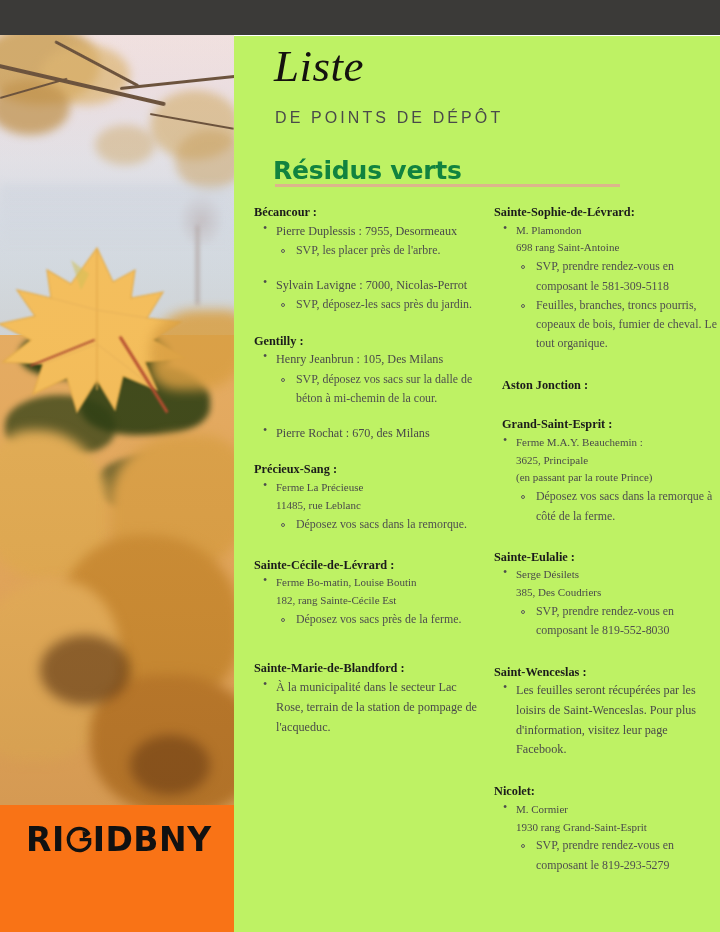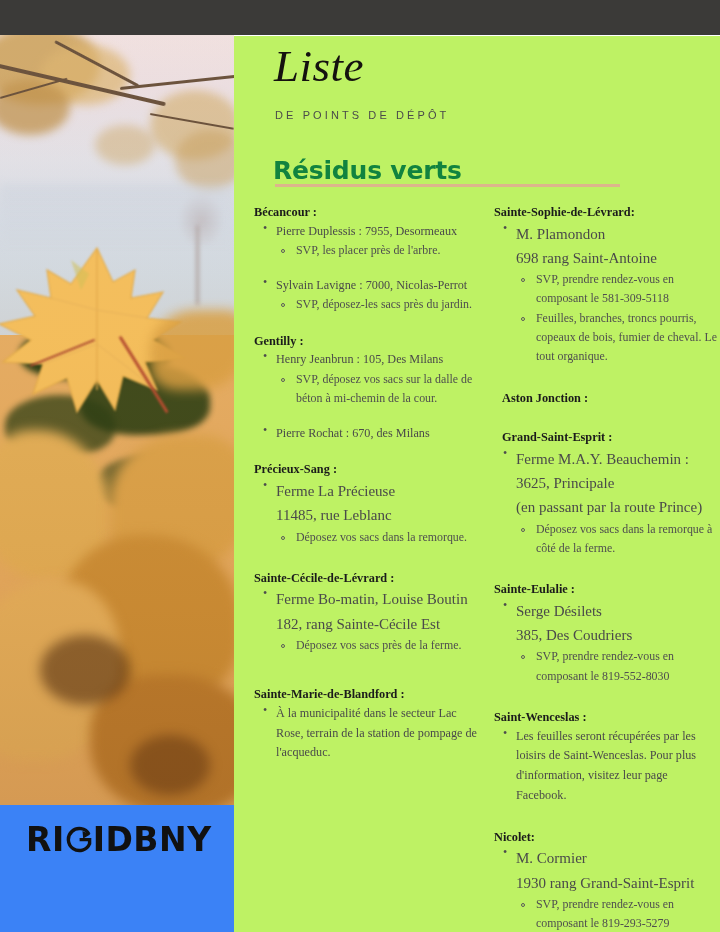--- a/index.html
+++ b/index.html
@@ -105,21 +105,21 @@
       rgba(190,110,30,.10) 75%,
       rgba(140,75,20,.16) 100%);
     pointer-events: none;
   }
 
   
   .logo-panel {
     position: absolute;
     left: 0; top: 805px;
     width: 234px; height: 127px;
-    background: #3b82f6;
+    background: #f97316;
   }
   .logo-wordmark {
     position: absolute;
     left: 26px; top: 17px;
     display: flex;
     align-items: center;
     height: 34px;
   }
   .logo-wordmark .wm-text {
     font-family: "DejaVu Sans", sans-serif;
@@ -162,21 +162,21 @@
     font-style: italic;
     font-size: 45px;
     color: #15120f;
     letter-spacing: .5px;
     line-height: 1;
   }
   .subtitle {
     position: absolute;
     left: 41px; top: 73px;
     font-family: "Liberation Sans", sans-serif;
-    font-size: 11px;
+    font-size: 16px;
     letter-spacing: 3.1px;
     color: #4a4a4a;
   }
   .section-heading {
     position: absolute;
     left: 39px; top: 107px;
     font-family: "DejaVu Sans", sans-serif;
     font-weight: 700;
     font-size: 25px;
     color: #11833f;
@@ -232,21 +232,21 @@
     font-size: 12px;
     color: #4c4c4c;
   }
 
   .entry {
     font-family: "Liberation Serif", serif;
     font-size: 12.2px;
     line-height: 1.62;
     color: #4a4a4a;
   }
-  .entry.big { font-size: 15px; }
+  .entry.big { font-size: 11px; }
 
   ul.lvl2 {
     list-style: none;
     margin: 0 0 0 0;
     padding: 0;
   }
   ul.lvl2 > li {
     position: relative;
     padding-left: 20px;
     margin: 0;

